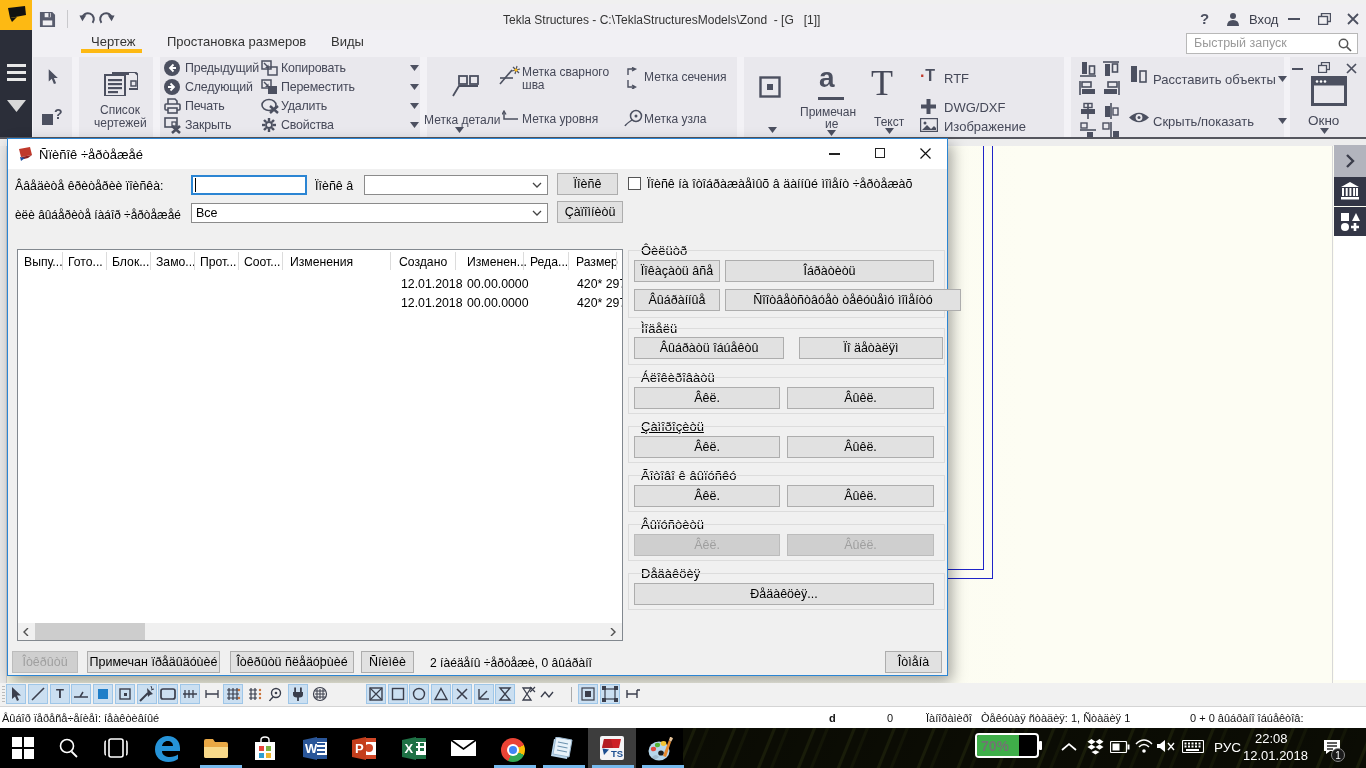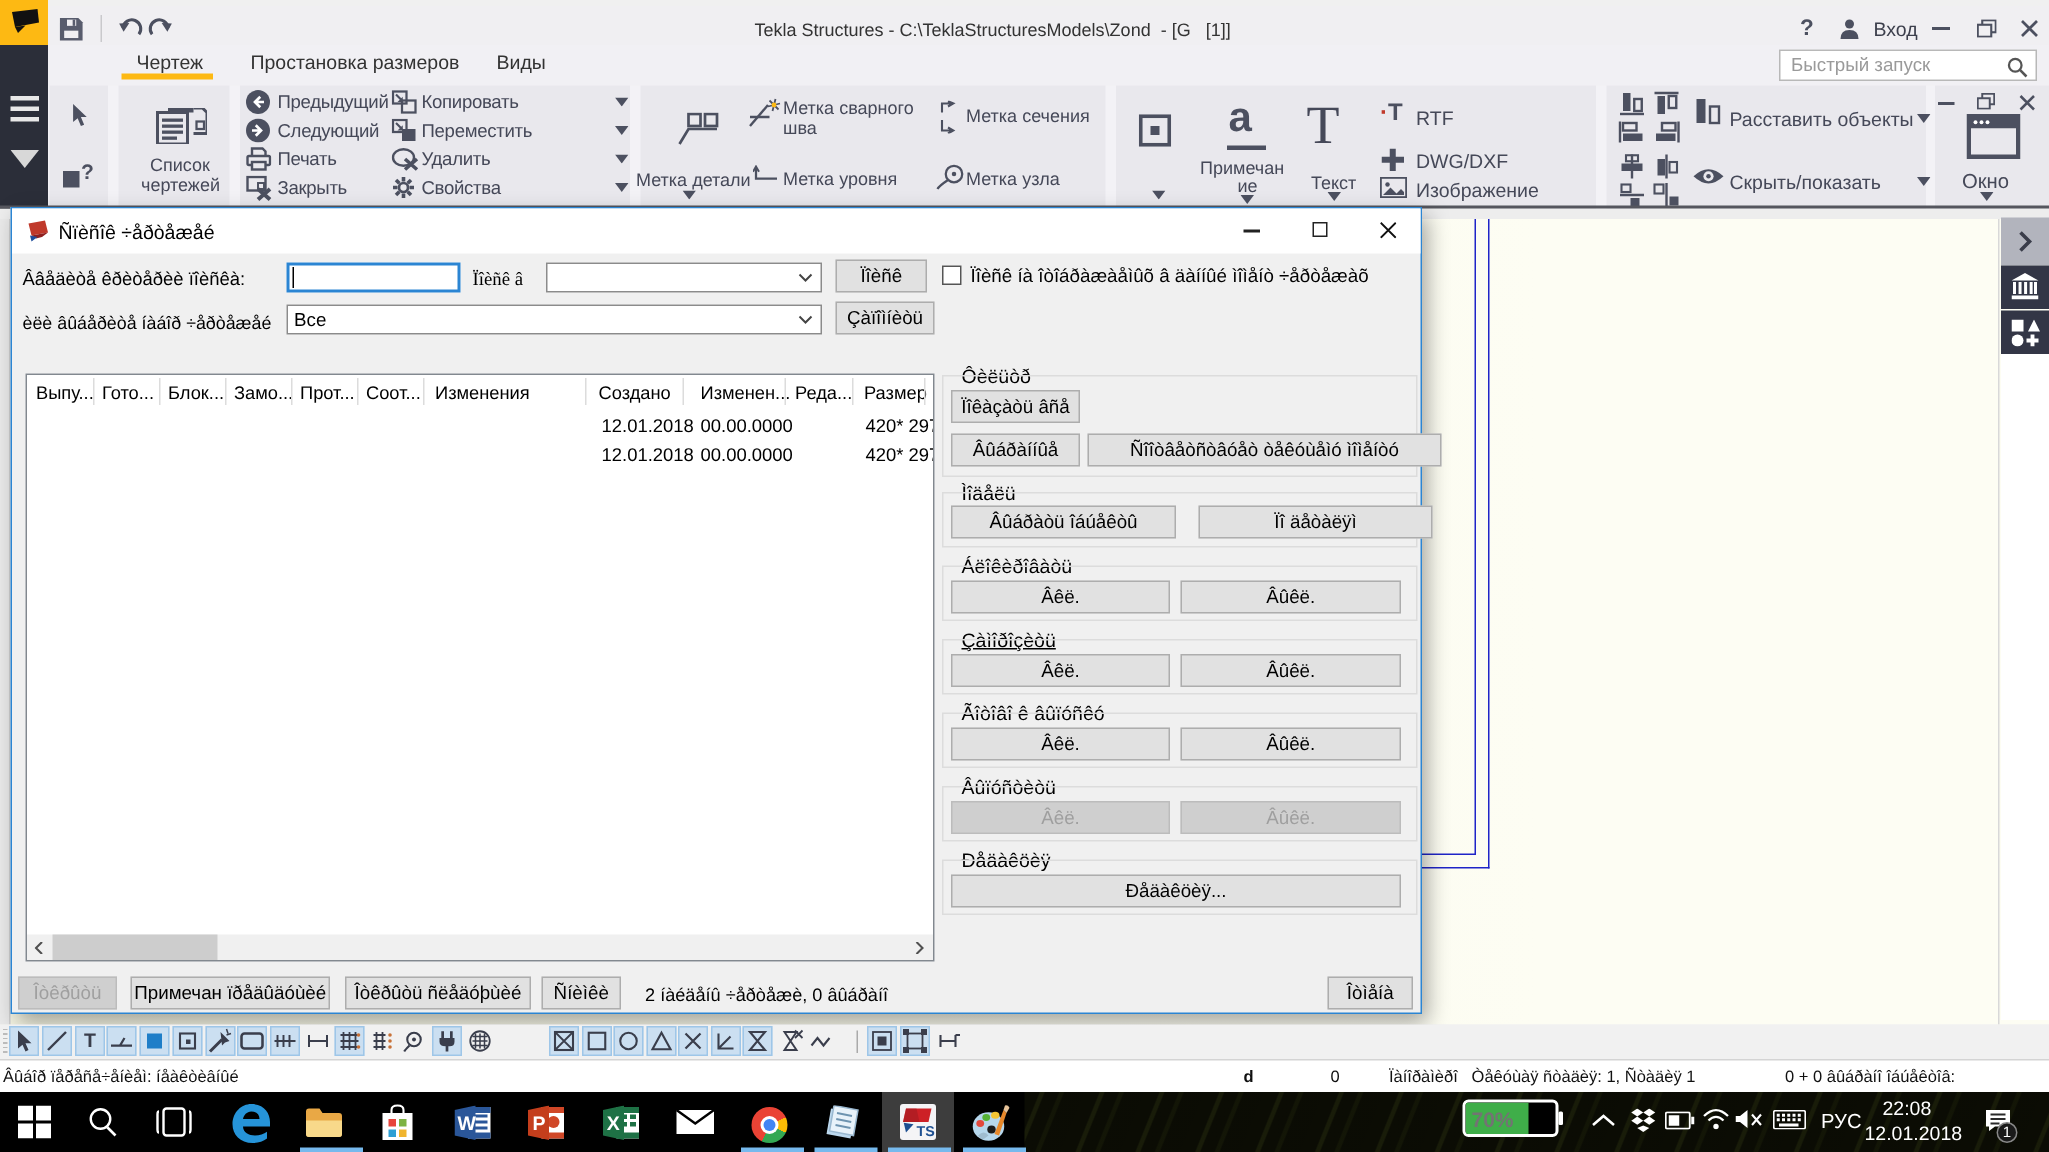--- a/index.html
+++ b/index.html
@@ -420,21 +420,21 @@
       <div class="abs" style="left:821px;top:14px;width:11px;height:1.5px;background:#222;"></div>
       <div class="abs" style="left:867px;top:9px;width:10px;height:10px;border:1.2px solid #222;"></div>
       <svg class="abs" style="left:912px;top:9px;" width="11" height="11" viewBox="0 0 11 11">
           <path d="M0.5 0.5 L10.5 10.5 M10.5 0.5 L0.5 10.5" stroke="#111" stroke-width="1.2"></path>
         </svg>
     </div>
 
     <span class="dlabel" style="left:7px;top:40px;font-size:12.3px;">Ââåäèòå êðèòåðèè ïîèñêà:</span>
     <div class="abs" style="left:183px;top:36px;width:116px;height:20px;background:#fff;border:2px solid #2b85d3;"></div>
     <div class="abs" style="left:187px;top:39px;width:1px;height:14px;background:#000;"></div>
-    <span class="dlabel" style="left:307px;top:40px;font-family:Liberation Serif, serif;">Ïîèñê â</span>
+    <span class="dlabel" style="left:307px;top:40px;">Ïîèñê â</span>
     <div class="combo" style="left:356px;top:36px;width:184px;height:20px;"></div>
     <svg class="abs" style="left:524px;top:43px;" width="10" height="6" viewBox="0 0 10 6">
         <path d="M1 1 L5 5 L9 1" stroke="#444" stroke-width="1.3" fill="none"></path>
       </svg>
     <div class="dbtn" style="left:549px;top:34px;width:61px;">Ïîèñê</div>
     <div class="abs" style="left:620px;top:38px;width:13px;height:13px;background:#fff;border:1px solid #555;"></div>
     <span class="dlabel" style="left:639px;top:38px;">Ïîèñê íà îòîáðàæàåìûõ â äàííûé ìîìåíò ÷åðòåæàõ</span>
 
     <span class="dlabel" style="left:7px;top:69px;font-size:11.9px;">èëè âûáåðèòå íàáîð ÷åðòåæåé</span>
     <div class="combo" style="left:183px;top:64px;width:357px;height:20px;">Все</div>
@@ -480,26 +480,27 @@
         <svg class="abs" style="left:592px;top:5px;" width="6" height="8" viewBox="0 0 6 8">
             <path d="M1 0 L5 4 L1 8" stroke="#505050" stroke-width="1.4" fill="none"></path>
           </svg>
         <div class="abs" style="left:17px;top:0px;width:110px;height:17px;background:#cdcdcd;"></div>
       </div>
     </div>
 
     <span class="glabel" style="top:104px;">Ôèëüòð</span>
     <div class="grp" style="top:111px;height:68px;"></div>
     <div class="dbtn" style="left:626px;top:121px;width:86px;">Ïîêàçàòü âñå</div>
+    <div class="dbtn" style="left:717px;top:121px;width:209px;">Îáðàòèòü</div>
     <div class="dbtn" style="left:626px;top:150px;width:86px;">Âûáðàííûå</div>
     <div class="dbtn" style="left:717px;top:150px;width:236px;">Ñîîòâåòñòâóåò òåêóùåìó ìîìåíòó</div>
     <span class="glabel" style="top:182px;">Ìîäåëü</span>
     <div class="grp" style="top:189px;height:37px;"></div>
     <div class="dbtn" style="left:626px;top:198px;width:150px;">Âûáðàòü îáúåêòû</div>
-    <div class="dbtn" style="left:791px;top:198px;width:156px;">Ïî äåòàëÿì</div>
+    <div class="dbtn" style="left:791px;top:198px;width:144px;">Ïî äåòàëÿì</div>
     <span class="glabel" style="top:231px;">Áëîêèðîâàòü</span>
     <div class="grp" style="top:238px;height:37px;"></div>
     <div class="dbtn" style="left:626px;top:248px;width:146px;">Âêë.</div>
     <div class="dbtn" style="left:779px;top:248px;width:147px;">Âûêë.</div>
     <span class="glabel" style="top:280px;text-decoration:underline;">Çàìîðîçèòü</span>
     <div class="grp" style="top:287px;height:37px;"></div>
     <div class="dbtn" style="left:626px;top:297px;width:146px;">Âêë.</div>
     <div class="dbtn" style="left:779px;top:297px;width:147px;">Âûêë.</div>
     <span class="glabel" style="top:329px;">Ãîòîâî ê âûïóñêó</span>
     <div class="grp" style="top:336px;height:37px;"></div>

